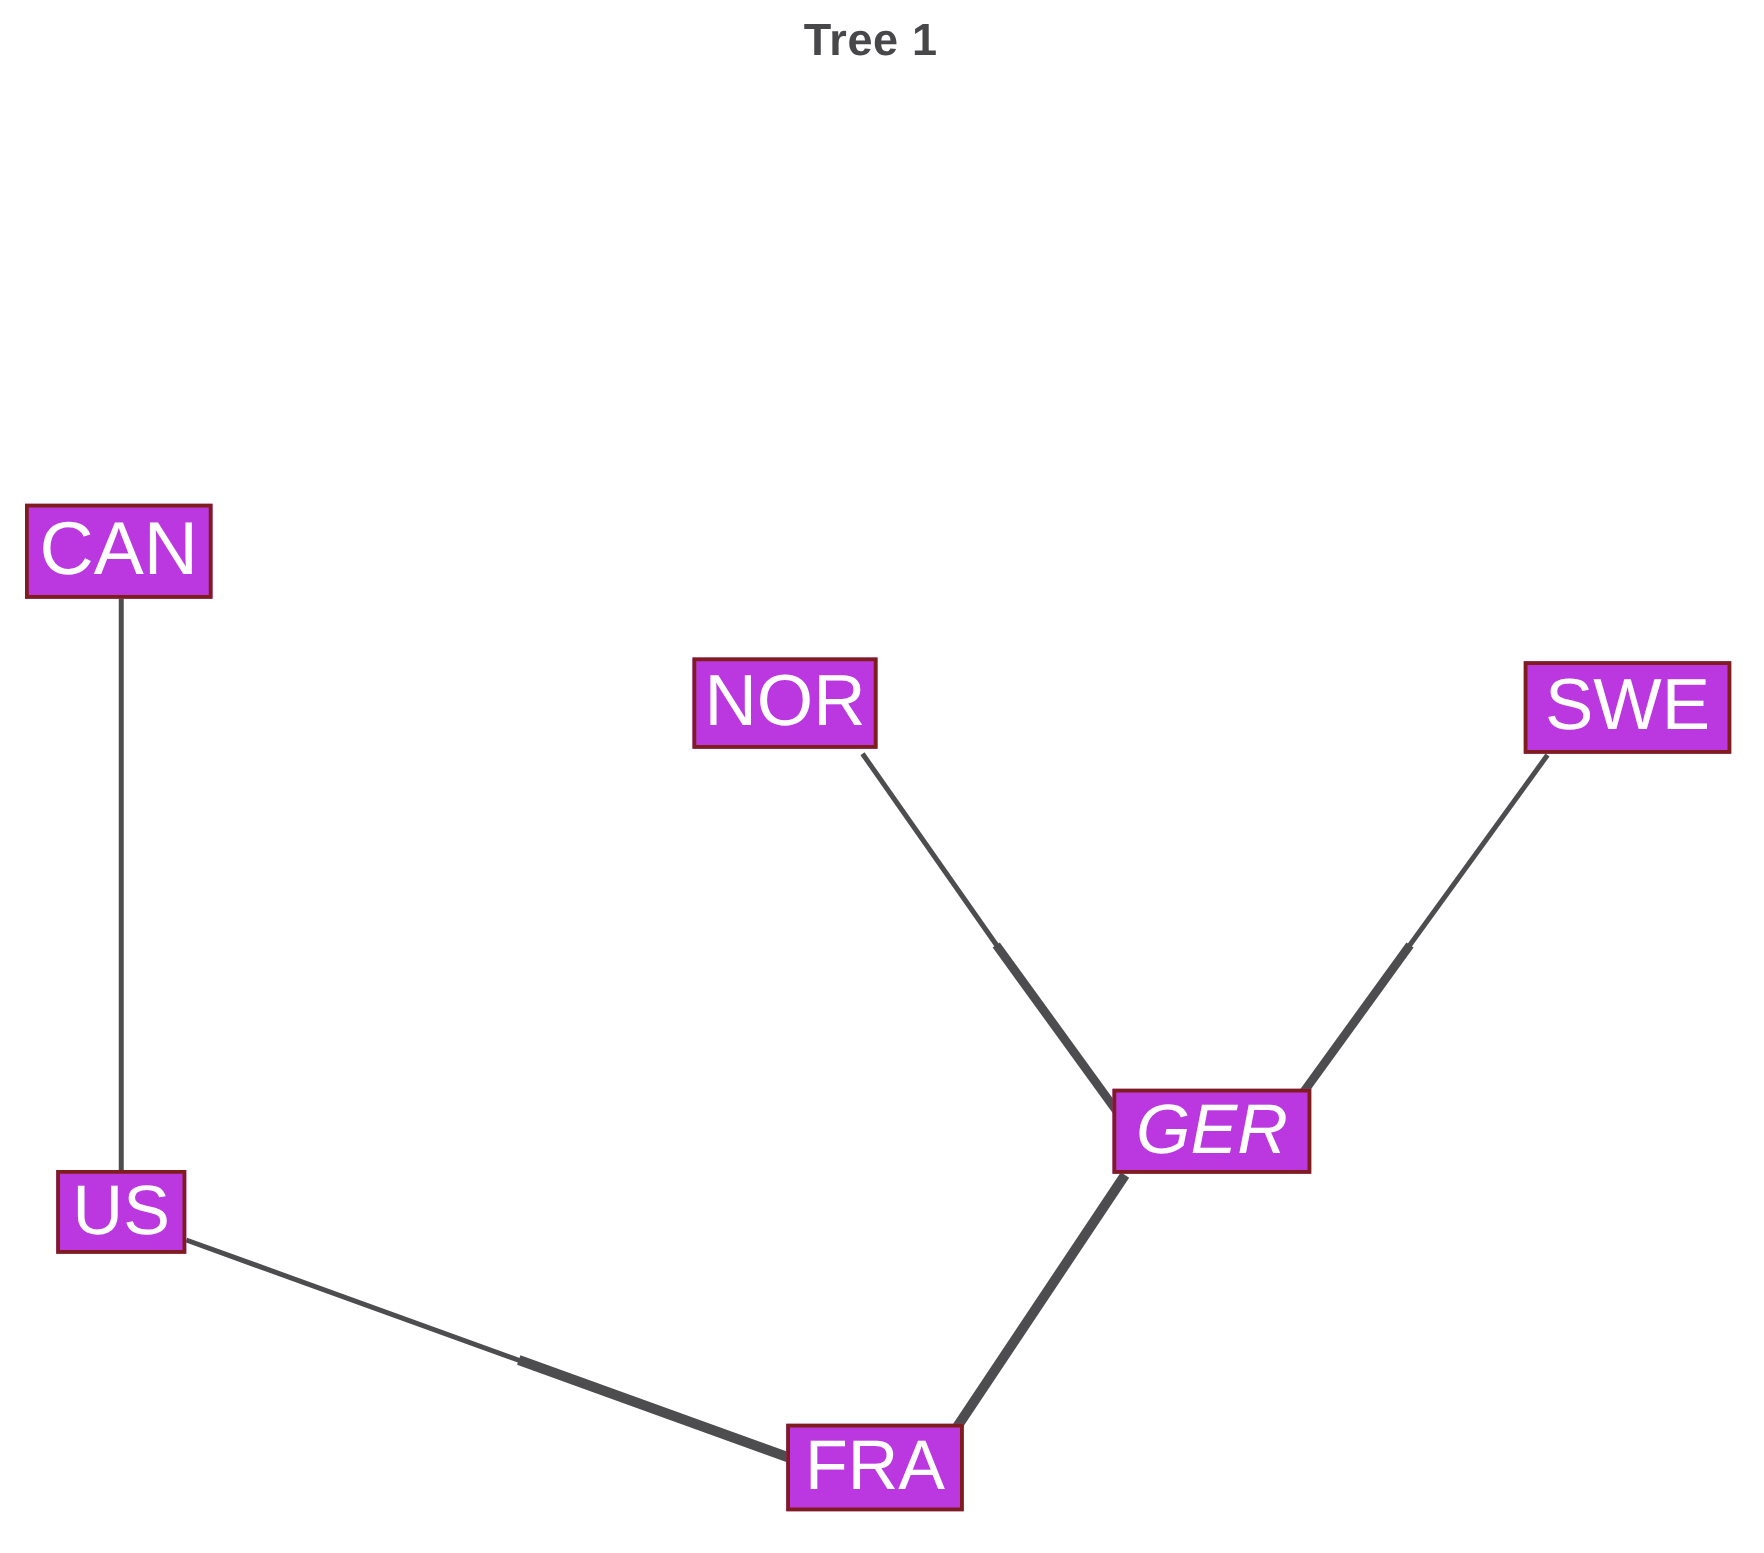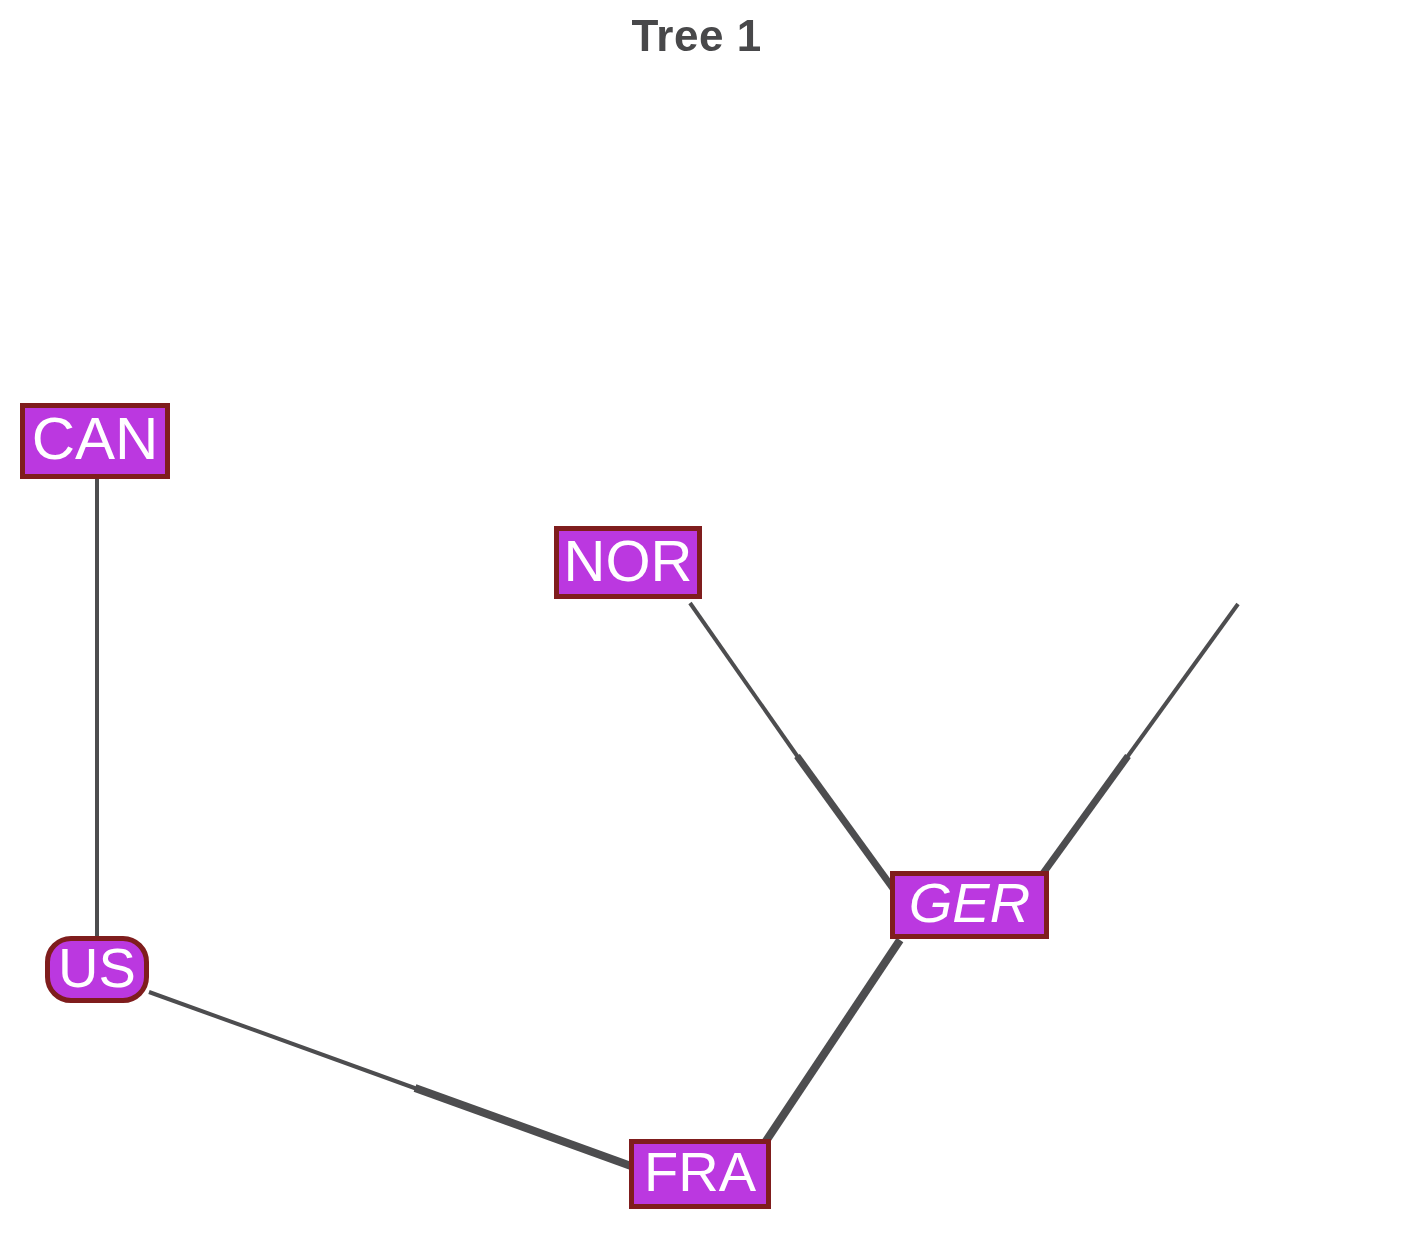--- a/index.html
+++ b/index.html
@@ -25,21 +25,21 @@
   }
 
   
   .graph-title {
     position: absolute;
     left: 0;
     top: 14px;
     width: 1393px;
     text-align: center;
     font-family: "Liberation Sans", sans-serif;
-    font-size: 44px;
+    font-size: 36px;
     font-weight: bold;
     color: #48484a;
     letter-spacing: 0.5px;
     line-height: 1;
     user-select: none;
   }
 
   
   .edge-layer {
     position: absolute;
@@ -66,41 +66,41 @@
     user-select: none;
     letter-spacing: 0.3px;
     transform: translate(-50%, -50%);
   }
 
   
   .node {
     position: absolute;
     box-sizing: border-box;
     background: #bb38e0;
-    border: 5px solid #7f1d1d;
+    border: 3px solid #7f1d1d;
     display: flex;
     align-items: center;
     justify-content: center;
     color: #ffffff;
     font-family: "Liberation Sans", sans-serif;
     font-weight: normal;
     line-height: 1;
     user-select: none;
     cursor: pointer;
   }
   .node-label {
     display: block;
     padding-bottom: 4px;
   }
 
   .node-can { left: 20px;   top: 403px;  width: 150px; height: 76px;  font-size: 60px; }
   .node-nor { left: 554px;  top: 526px;  width: 148px; height: 73px;  font-size: 58px; text-align: right; }
   .node-swe { left: 1219px; top: 529px;  width: 166px; height: 74px;  font-size: 58px; }
   .node-ger { left: 890px;  top: 871px;  width: 159px; height: 68px;  font-size: 56px; font-style: italic; }
-  .node-us  { left: 45px;   top: 936px;  width: 104px; height: 67px;  font-size: 56px; border-radius: 26px; }
+  .node-us  { left: 45px;   top: 936px;  width: 104px; height: 67px;  font-size: 56px; }
   .node-fra { left: 629px;  top: 1139px; width: 142px; height: 70px;  font-size: 56px; }
 </style>
 </head>
 <body>
 
 <div id="canvas">
 
   <div class="graph-title">Tree 1</div>
 
   <svg class="edge-layer" viewBox="0 0 1411 1242" width="1411" height="1242">
@@ -126,20 +126,23 @@
   <div class="edge-label" style="left:1140px; top:755px;"></div>
 
   <div class="node node-can">
     <span class="node-label">CAN</span>
   </div>
 
   <div class="node node-nor">
     <span class="node-label">NOR</span>
   </div>
 
+  <div class="node node-swe">
+    <span class="node-label">SWE</span>
+  </div>
 
   <div class="node node-ger">
     <span class="node-label">GER</span>
   </div>
 
   <div class="node node-us">
     <span class="node-label">US</span>
   </div>
 
   <div class="node node-fra">

